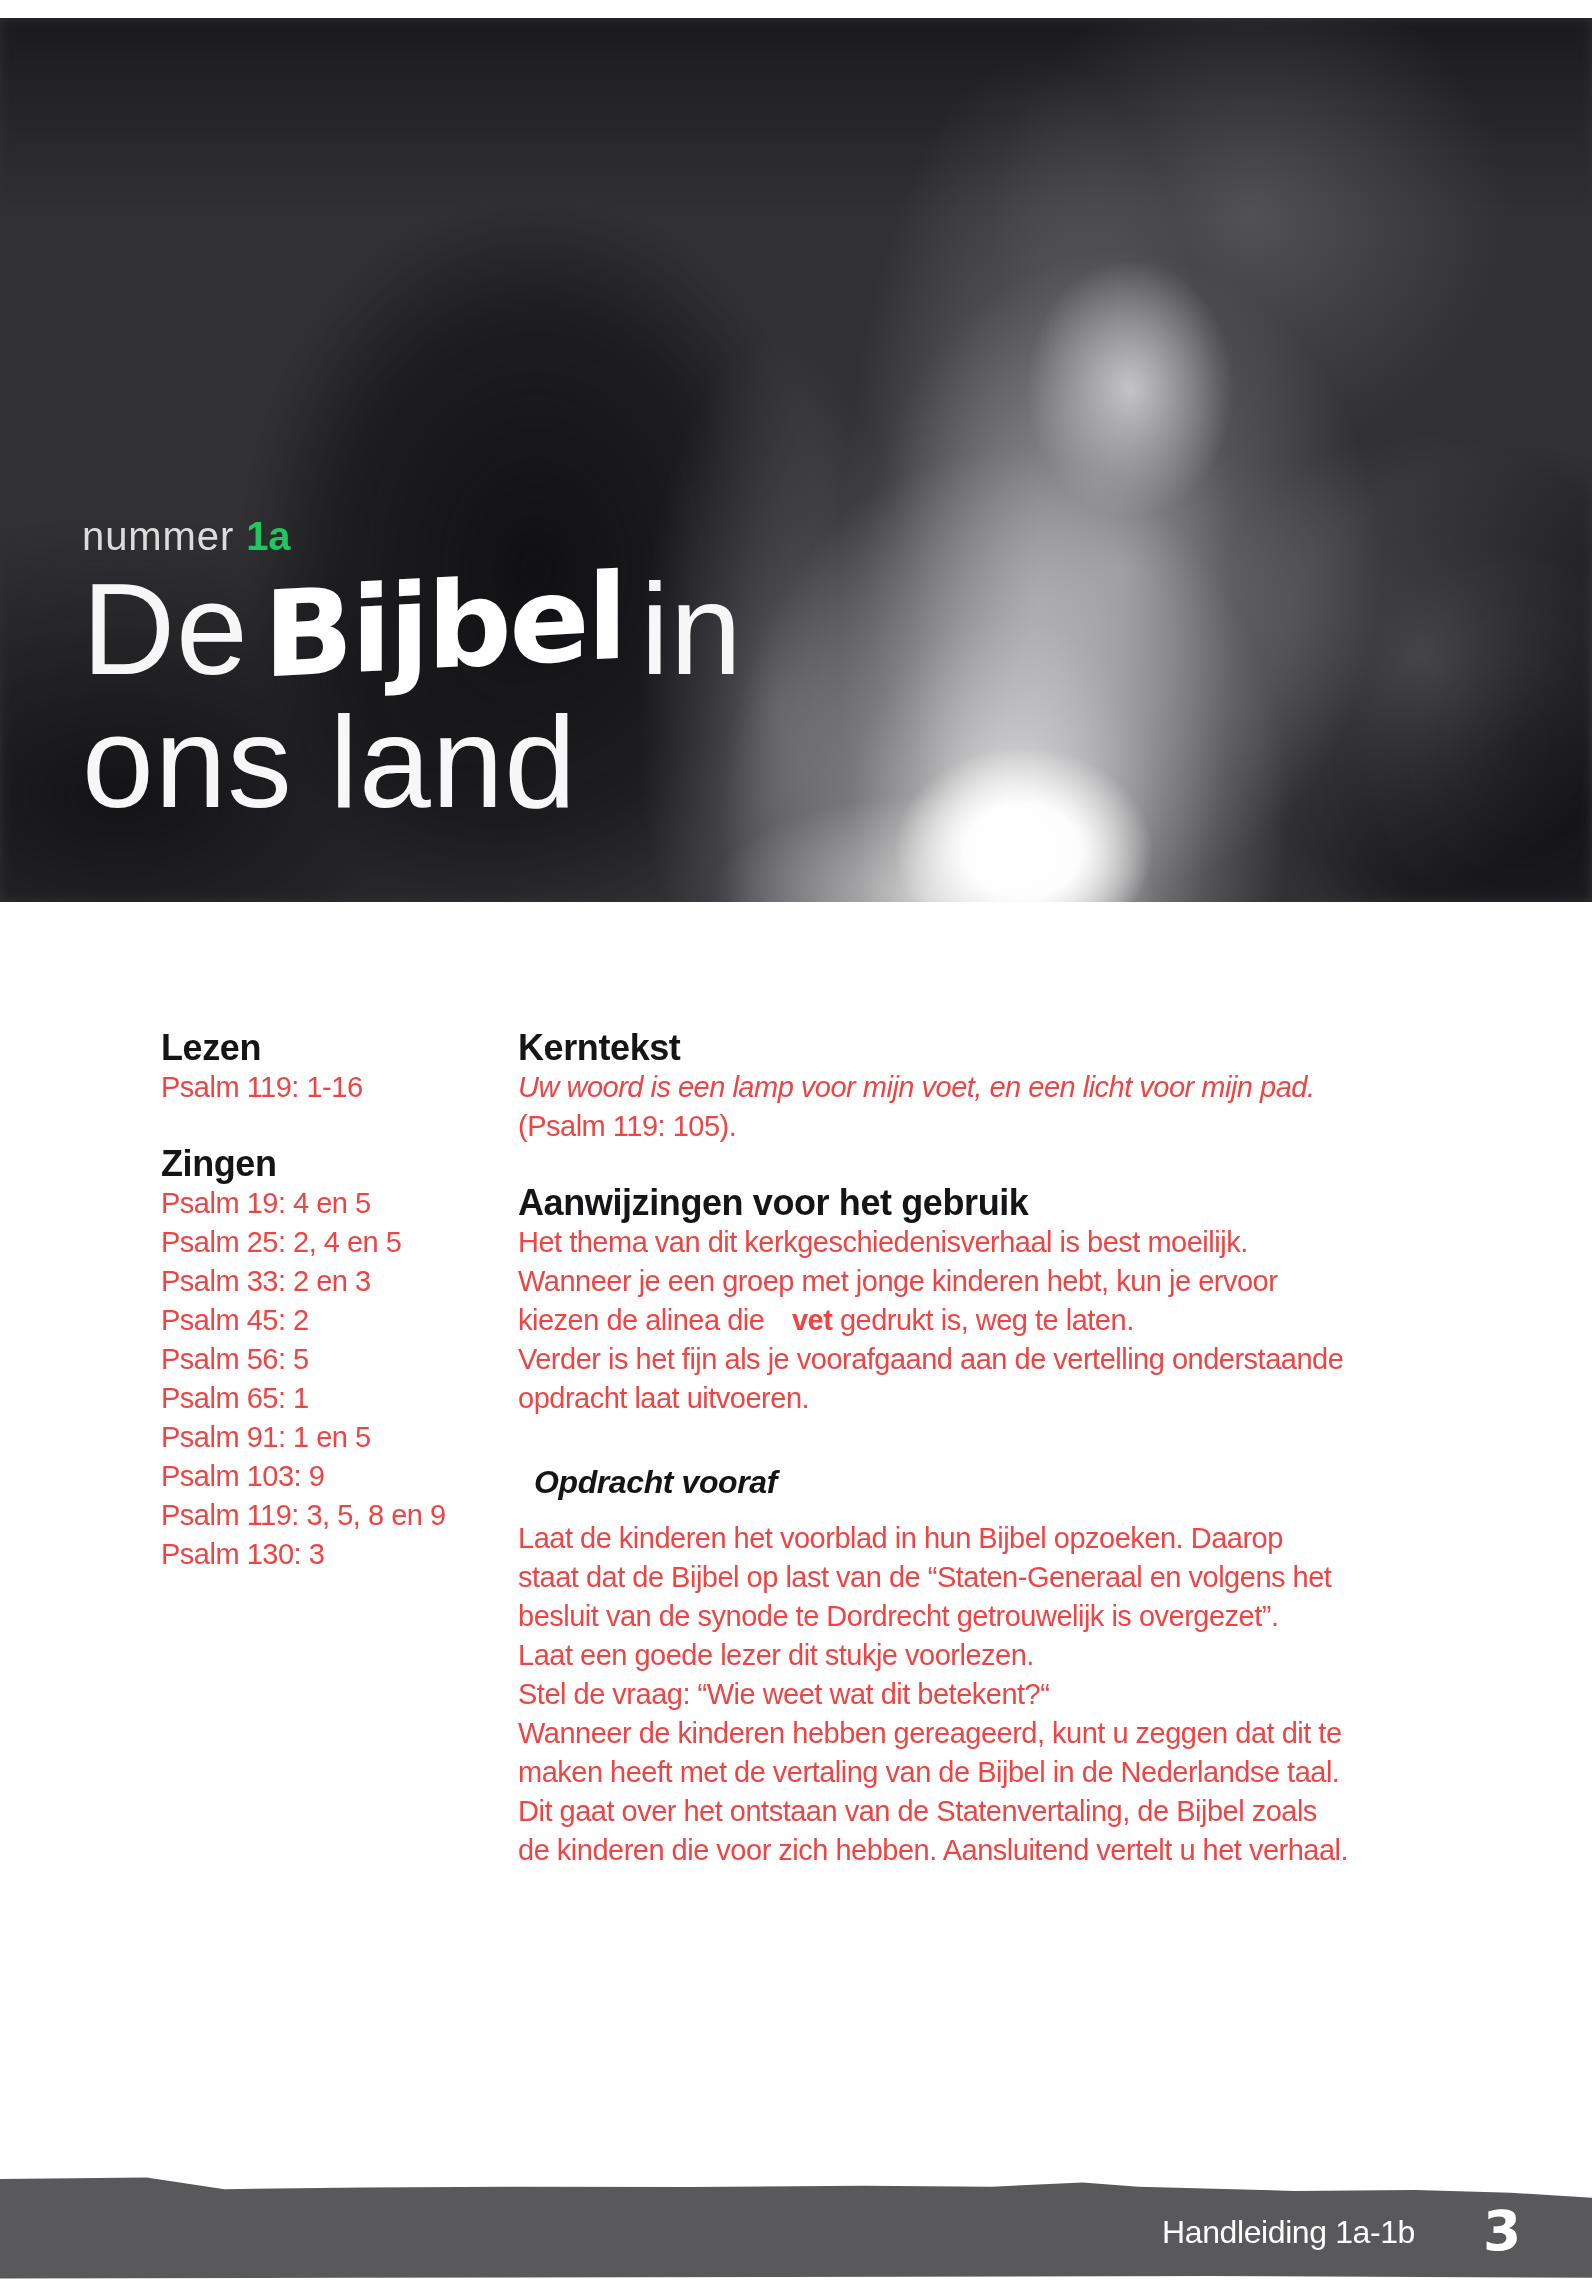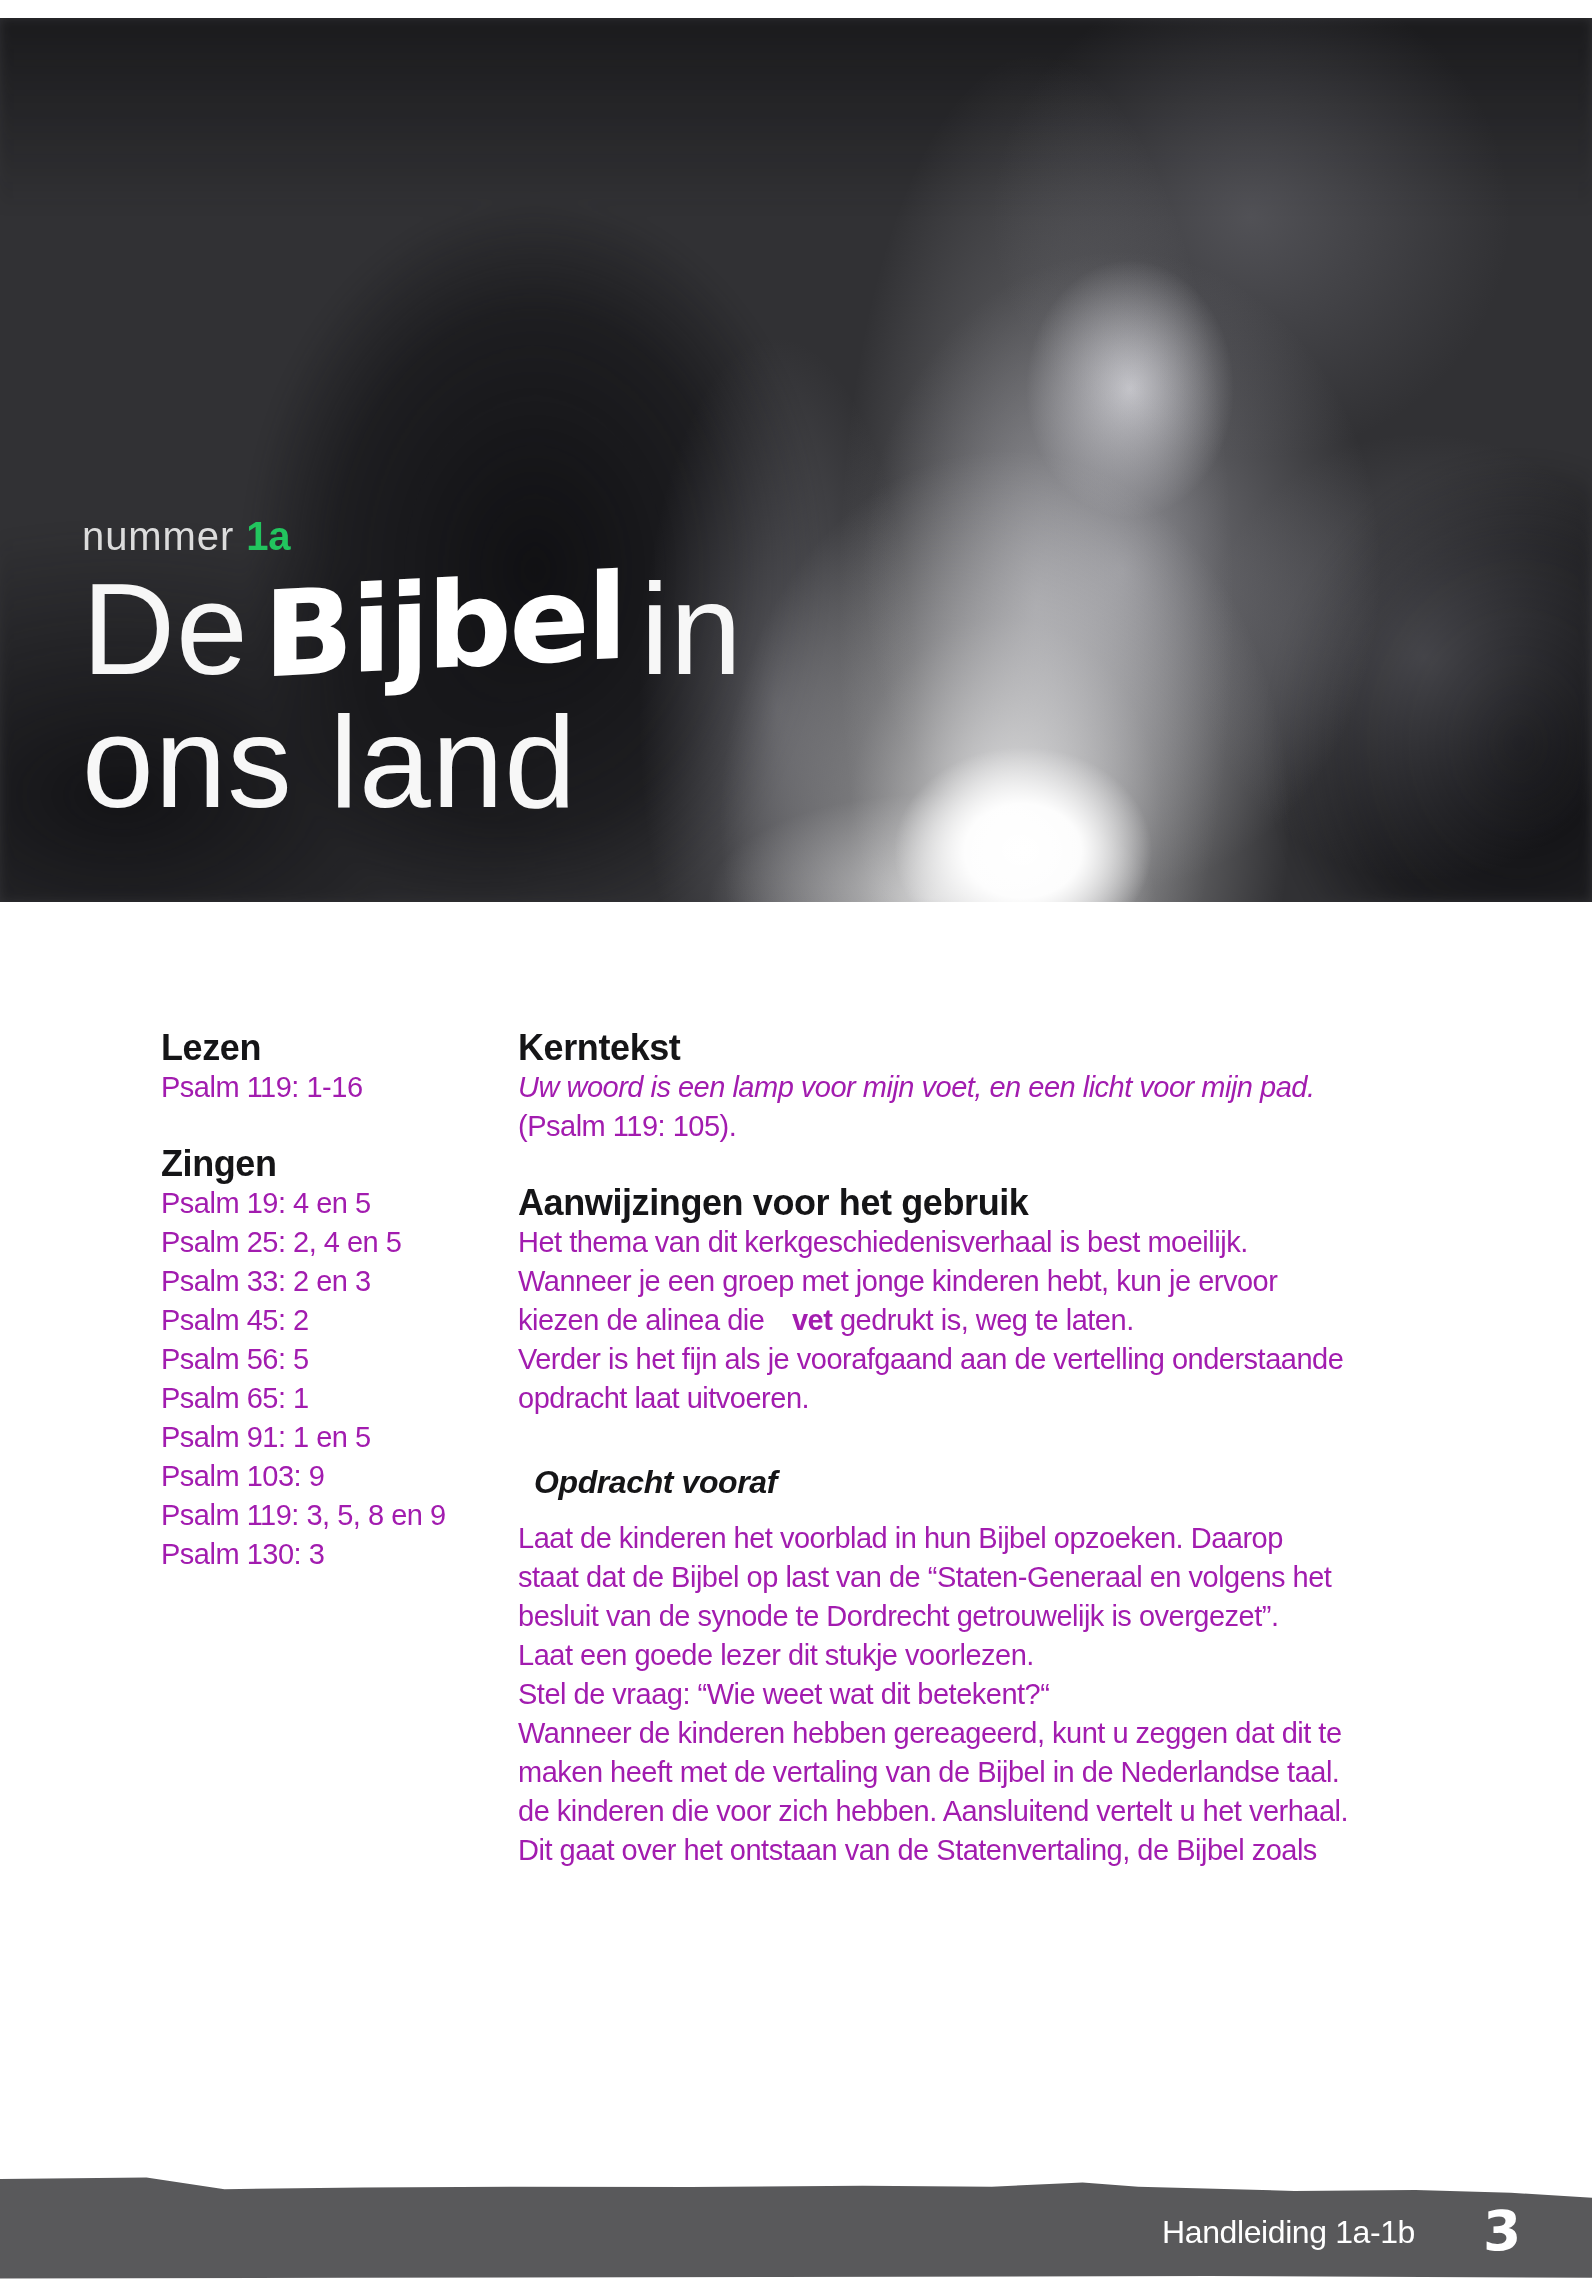--- a/index.html
+++ b/index.html
@@ -56,21 +56,21 @@
     margin:0 15.5px 0 14px;
     color:#ffffff;
   }
 
   
   .col{position:absolute;top:1027px;}
   .col-left{left:161px;width:337px;}
   .col-right{left:518px;width:975px;}
   h2{font-size:36px;line-height:41px;margin:0;font-weight:700;color:#151517;letter-spacing:-0.4px;}
   h3{font-size:32px;line-height:41px;margin:16px;font-weight:700;font-style:italic;color:#151517;letter-spacing:-0.4px;}
-  .line{font-size:29px;line-height:39px;margin:0;letter-spacing:-0.5px;white-space:nowrap;color:#a21caf;}
+  .line{font-size:29px;line-height:39px;margin:0;letter-spacing:-0.5px;white-space:nowrap;color:#ef4444;}
   .line .b{font-weight:700;margin-left:20px;}
   .italic{font-style:italic;}
   .gap-zingen{margin-top:36px;}
   .gap-aanw{margin-top:36px;}
   .gap-opdracht{margin-top:44px;}
 
   
   .footer{position:absolute;left:0;top:2166px;width:1592px;height:129px;}
   .footer-band{
     position:absolute;inset:0;
@@ -149,22 +149,22 @@
     <h3 class="gap-opdracht">Opdracht vooraf</h3>
     <div>
 
     <p class="line">Laat de kinderen het voorblad in hun Bijbel opzoeken. Daarop</p>
         <p class="line">staat dat de Bijbel op last van de “Staten-Generaal en volgens het</p>
         <p class="line">besluit van de synode te Dordrecht getrouwelijk is overgezet”.</p>
         <p class="line">Laat een goede lezer dit stukje voorlezen.</p>
         <p class="line">Stel de vraag: “Wie weet wat dit betekent?“</p>
         <p class="line">Wanneer de kinderen hebben gereageerd, kunt u zeggen dat dit te</p>
         <p class="line">maken heeft met de vertaling van de Bijbel in de Nederlandse taal.</p>
+        <p class="line">Dit gaat over het ontstaan van de Statenvertaling, de Bijbel zoals</p>
         <p class="line">de kinderen die voor zich hebben. Aansluitend vertelt u het verhaal.</p>
-        <p class="line">Dit gaat over het ontstaan van de Statenvertaling, de Bijbel zoals</p>
       </div>
   </section>
 
   <footer class="footer">
     <div class="footer-band"></div>
     <span class="footer-label">Handleiding 1a-1b</span>
     <span class="footer-page brush">3</span>
   </footer>
 
 </div>

